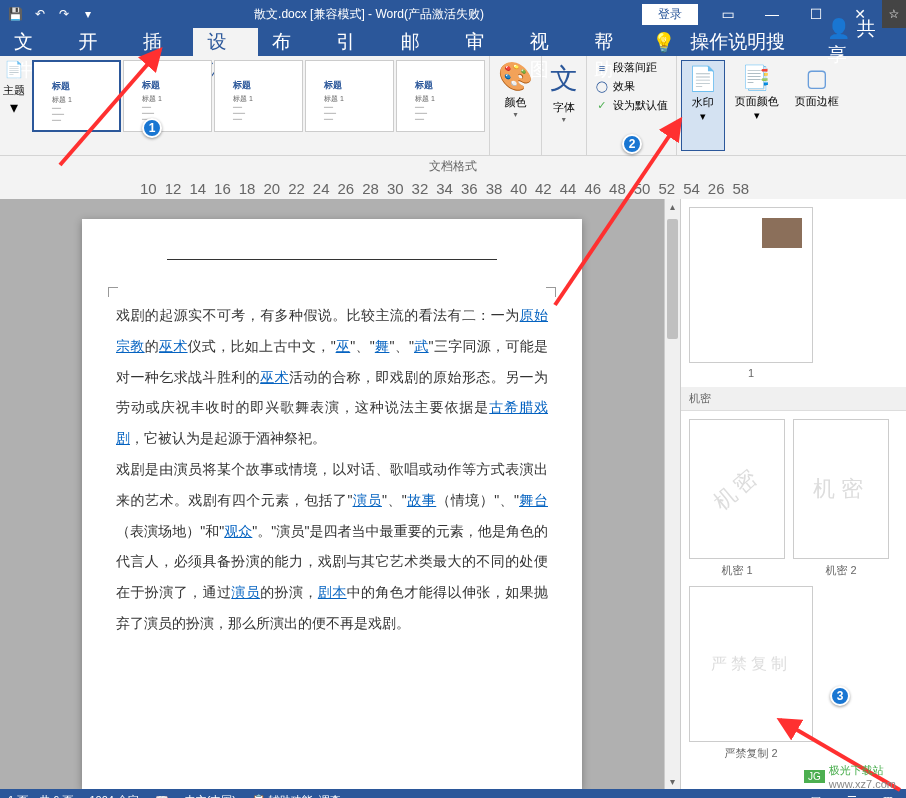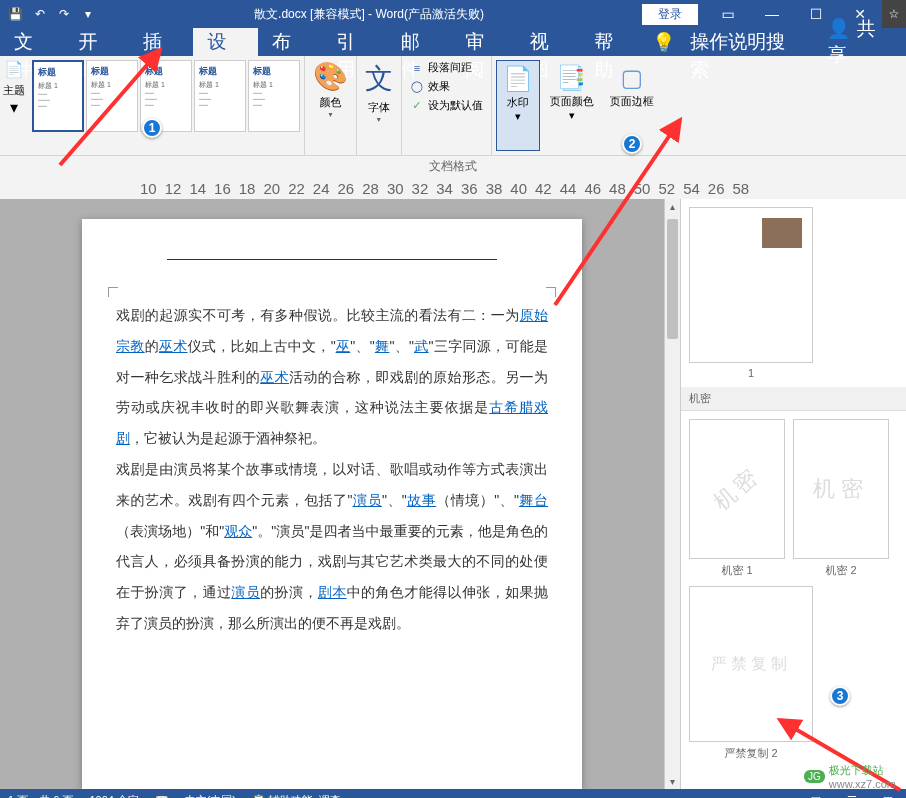--- a/index.html
+++ b/index.html
@@ -20,21 +20,21 @@
 .menubar .spacer { flex: 1; }
 .menubar .lightbulb { margin-left: 8px; }
 .share { padding: 0 14px; }
 
 .ribbon { height: 100px; background: #f3f3f3; border-bottom: 1px solid #d4d4d4; display: flex; }
 .ribbon-left { width: 28px; display: flex; flex-direction: column; align-items: center; padding-top: 4px; }
 .ribbon-left .tiny-ic { font-size: 16px; color: #2b579a; }
 .ribbon-left .lbl { font-size: 11px; margin-top: 4px; }
 
 .style-gallery { display: flex; padding: 4px; gap: 2px; border-right: 1px solid #d4d4d4; position: relative; }
-.style-thumb { width: 52px; height: 72px; background: #fff; border: 1px solid #ccc; font-size: 8px; padding: 4px; overflow: hidden; }
+.style-thumb { width: 89px; height: 72px; background: #fff; border: 1px solid #ccc; font-size: 8px; padding: 18px; overflow: hidden; }
 .style-thumb.sel { border: 2px solid #2b579a; }
 .style-thumb .th-title { color: #2b579a; font-size: 9px; font-weight: bold; margin-bottom: 2px; }
 .style-thumb .th-sub { color: #666; font-size: 7px; }
 .style-thumb .th-lines { color: #aaa; font-size: 5px; line-height: 6px; }
 
 .ribbon-group { display: flex; flex-direction: column; align-items: center; padding: 4px 8px; border-right: 1px solid #d4d4d4; }
 .ribbon-group .big-ic { font-size: 28px; color: #2b579a; }
 .ribbon-group .lbl { font-size: 11px; margin-top: 2px; }
 .ribbon-group .dd { font-size: 8px; color: #666; }
 
@@ -79,21 +79,21 @@
 
 .statusbar { height: 22px; background: #2b579a; color: #fff; display: flex; align-items: center; font-size: 11px; padding: 0 8px; gap: 16px; }
 .statusbar .sp { flex: 1; }
 .statusbar .view-ic { width: 20px; text-align: center; }
 
 .annotation { position: absolute; pointer-events: none; }
 .arrow-red { stroke: #ff3030; stroke-width: 4; fill: none; }
 .circle-num { width: 20px; height: 20px; border-radius: 50%; background: #1976d2; color: #fff; font-size: 12px; font-weight: bold; display: flex; align-items: center; justify-content: center; border: 2px solid #fff; box-shadow: 0 1px 3px rgba(0,0,0,0.4); }
 
 .watermark-logo { position: absolute; bottom: 8px; right: 10px; font-size: 11px; color: #4caf50; display: flex; align-items: center; gap: 4px; }
-.watermark-logo .jg { background: #4caf50; color: #fff; padding: 1px 4px; border-radius: 6px; font-size: 10px; }
+.watermark-logo .jg { background: #4caf50; color: #fff; padding: 1px 4px; border-radius: 0; font-size: 10px; }
 </style>
 </head>
 <body>
 
 <div class="titlebar">
   <div class="titlebar-left">
     <span class="ic">💾</span>
     <span class="ic">↶</span>
     <span class="ic">↷</span>
     <span class="ic">▾</span>

